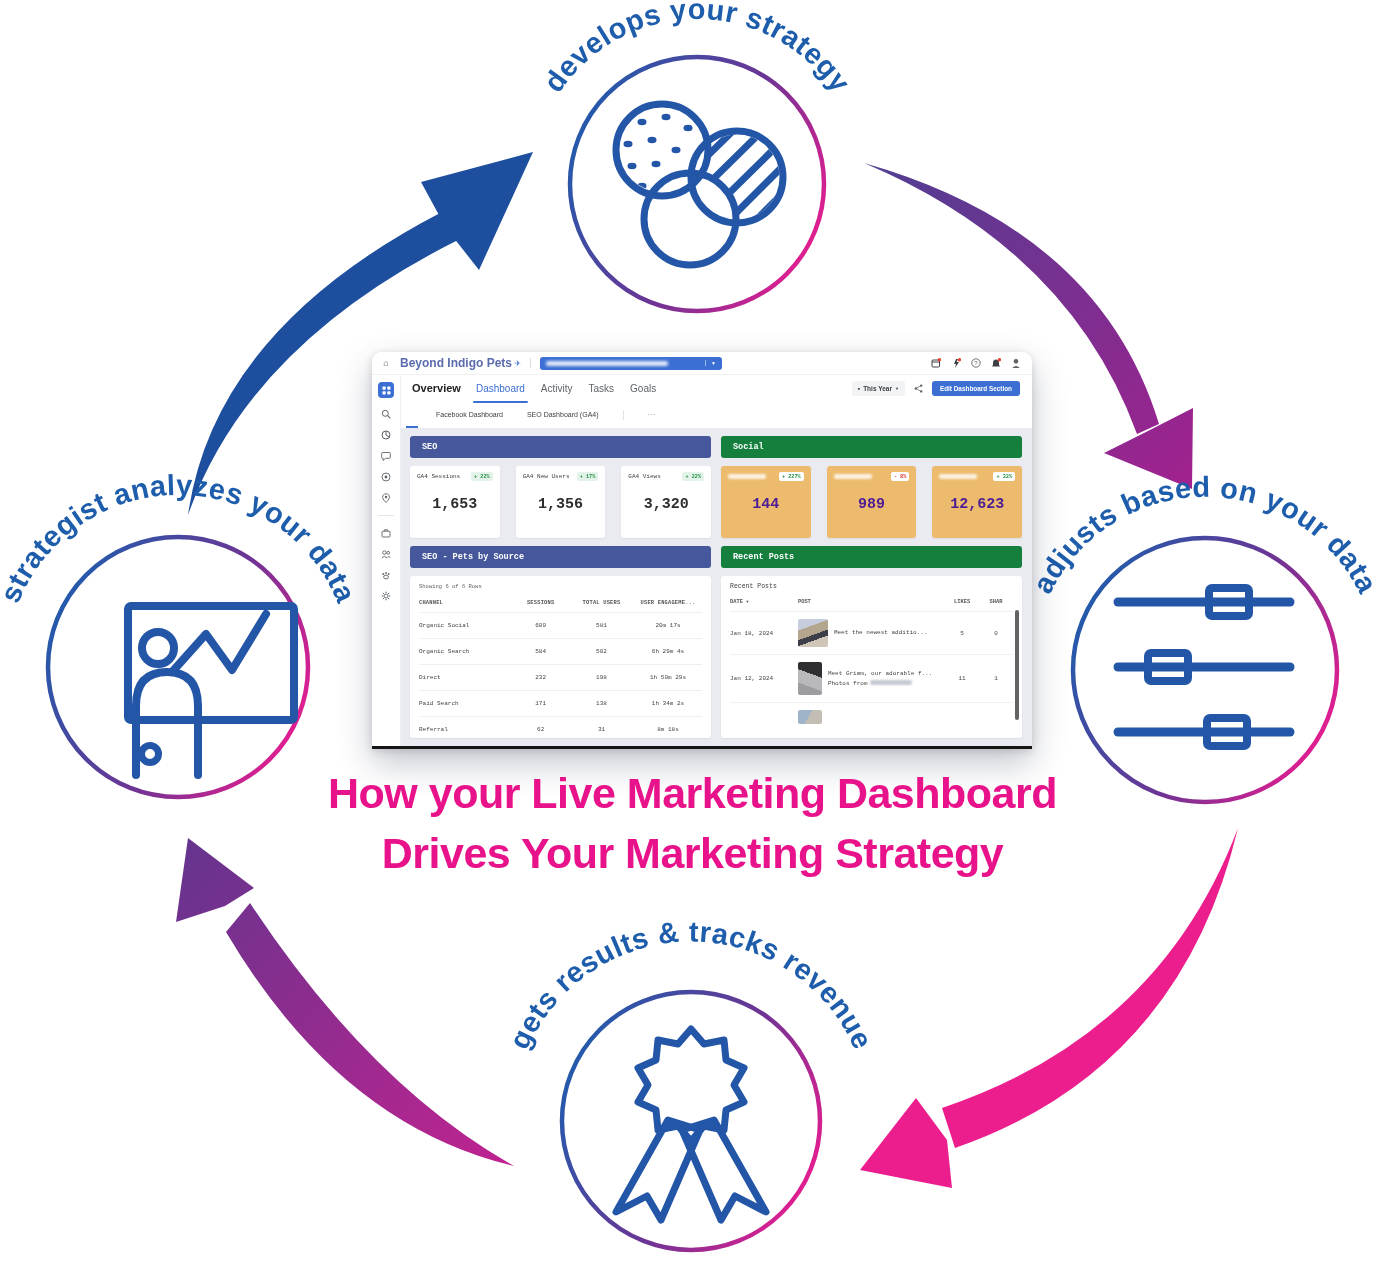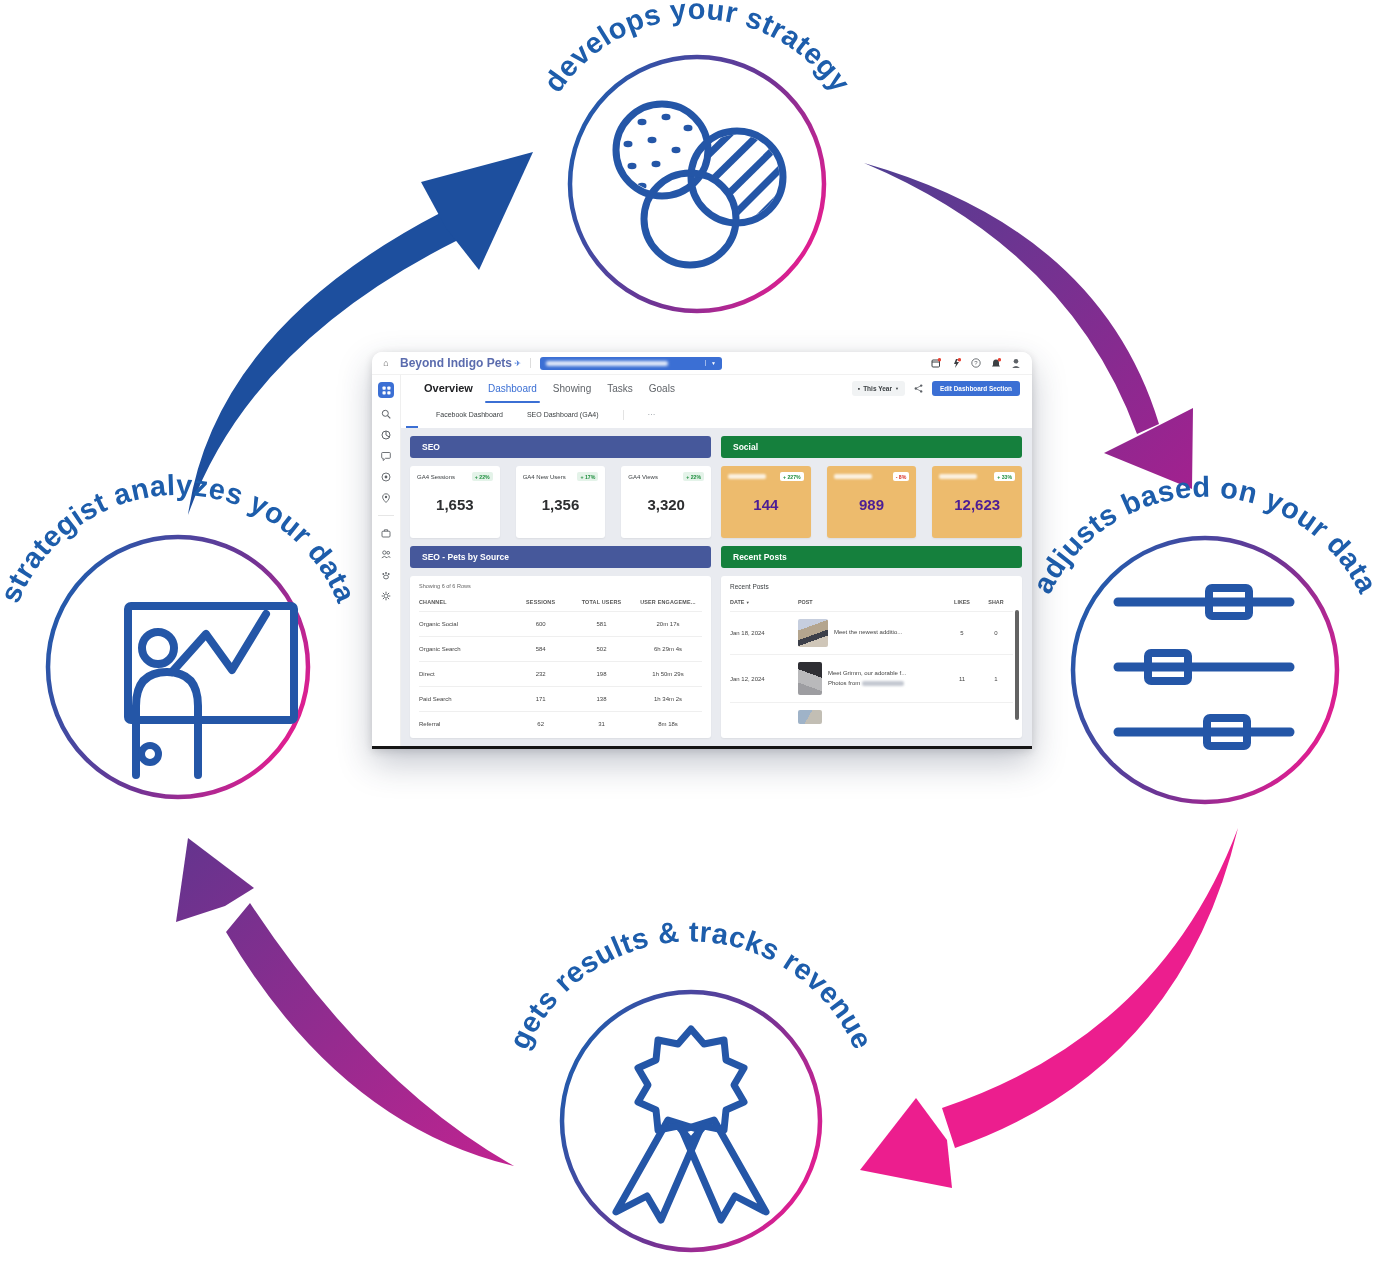--- a/index.html
+++ b/index.html
@@ -36,42 +36,42 @@
   .sidebar{position:absolute;left:0;top:22px;bottom:0;width:28px;background:#fff;
            border-right:1px solid #efefef;display:flex;flex-direction:column;align-items:center;
            padding-top:8px;z-index:3;}
   .sb-active{width:16px;height:16px;background:#3b6fd4;border-radius:4px;display:grid;
              place-items:center;margin-bottom:11px;}
   .sbi{margin-bottom:11px;width:10px;height:10px;}
   .sb-div{width:16px;height:1px;background:#e6e6e6;margin:1px 0 12px;}
 
   .main{position:absolute;left:28px;top:22px;right:0;bottom:0;}
   .navrow{height:28px;display:flex;align-items:center;padding:0 12px;background:#fff;}
-  .pgtitle{font-size:11px;font-weight:bold;color:#202124;margin-right:15px;margin-left:12px;}
+  .pgtitle{font-size:11px;font-weight:bold;color:#202124;margin-right:15px;}
   .ntab{font-size:10px;color:#5f6368;margin-right:16px;position:relative;padding:10px 0 9px;}
   .ntab.active{color:#3b6fd4;}
   .ntab .u{position:absolute;left:-3px;right:-3px;bottom:0;height:2px;background:#3b6fd4;border-radius:1px;}
   .nav-right{margin-left:auto;display:flex;align-items:center;}
   .this-year{height:15px;background:#f1f3f4;border-radius:3px;font-size:6.5px;color:#3c4043;
              display:flex;align-items:center;gap:3px;padding:0 6px;font-weight:bold;}
   .share-ic{margin:0 9px;display:flex;}
   .edit-btn{height:15px;background:#3b6fd4;color:#fff;font-size:6.4px;font-weight:bold;
             border-radius:3px;display:flex;align-items:center;padding:0 8px;white-space:nowrap;}
 
   .subrow{height:26px;display:flex;align-items:flex-end;padding:0 12px;gap:24px;background:#fff;
           border-bottom:1px solid #ebebeb;}
   .stab1{position:relative;padding-bottom:10px;}
   .blurbar{width:118px;height:6px;background:#bcc3cf;border-radius:3px;filter:blur(1.5px);}
   .stab1 .u{position:absolute;left:-6px;right:-6px;bottom:0;height:2px;background:#3b6fd4;}
   .stab{font-size:7px;color:#3c4043;padding-bottom:10px;white-space:nowrap;}
   .smore{color:#9aa0a6;font-size:8px;padding-bottom:9px;}
   .sv-div{width:1px;height:10px;background:#e3e3e3;margin-bottom:8px;}
 
   .content{position:absolute;left:0;top:54px;right:0;bottom:0;background:#e9ebf0;
-           padding:8px 10px;display:flex;gap:10px;}
+           padding:8px 10px;display:flex;gap:10px;font-family:Liberation Mono, monospace;}
   .col{flex:1;display:flex;flex-direction:column;min-width:0;}
   .sechead{height:22px;border-radius:3px;display:flex;align-items:center;padding:0 12px;
            color:#fff;font-size:8.5px;font-weight:bold;flex:none;}
   .hblue{background:#46589b;}
   .horange{background:#15803d;}
   .cards{display:flex;gap:16px;margin:8px 0;flex:none;}
   .card{flex:1;background:#fff;border-radius:3px;height:72px;padding:6px 7px;
         box-shadow:0 1px 2px rgba(0,0,0,.06);box-sizing:border-box;min-width:0;}
   .card.oc{background:#edbb6d;}
   .card-top{display:flex;justify-content:space-between;align-items:center;}
@@ -330,21 +330,21 @@
         </g>
       </svg>
     </div>
 
     <div class="main">
       <div class="navrow">
         <span class="pgtitle">Overview</span>
         <span class="ntab active">
           <span>Dashboard</span><span class="u"></span>
         </span>
-        <span class="ntab">Showing</span>
+        <span class="ntab">Activity</span>
         <span class="ntab">Tasks</span>
         <span class="ntab">Goals</span>
         <span class="nav-right">
           <span class="this-year">
             <span>▪</span>
             <span>This Year</span>
             <span style="font-size:4px;">▼</span>
           </span>
           <span class="share-ic">
             <svg width="9" height="9" viewBox="0 0 10 10">
@@ -503,14 +503,18 @@
                 <span class="pnum"></span>
             </div>
             <div class="psb"></div>
           </div>
         </div>
 
       </div>
     </div>
   </div>
 
+  <div class="big-title">
+    <div>How your Live Marketing Dashboard</div>
+    <div>Drives Your Marketing Strategy</div>
+  </div>
 
 </div>
 
 </body></html>

